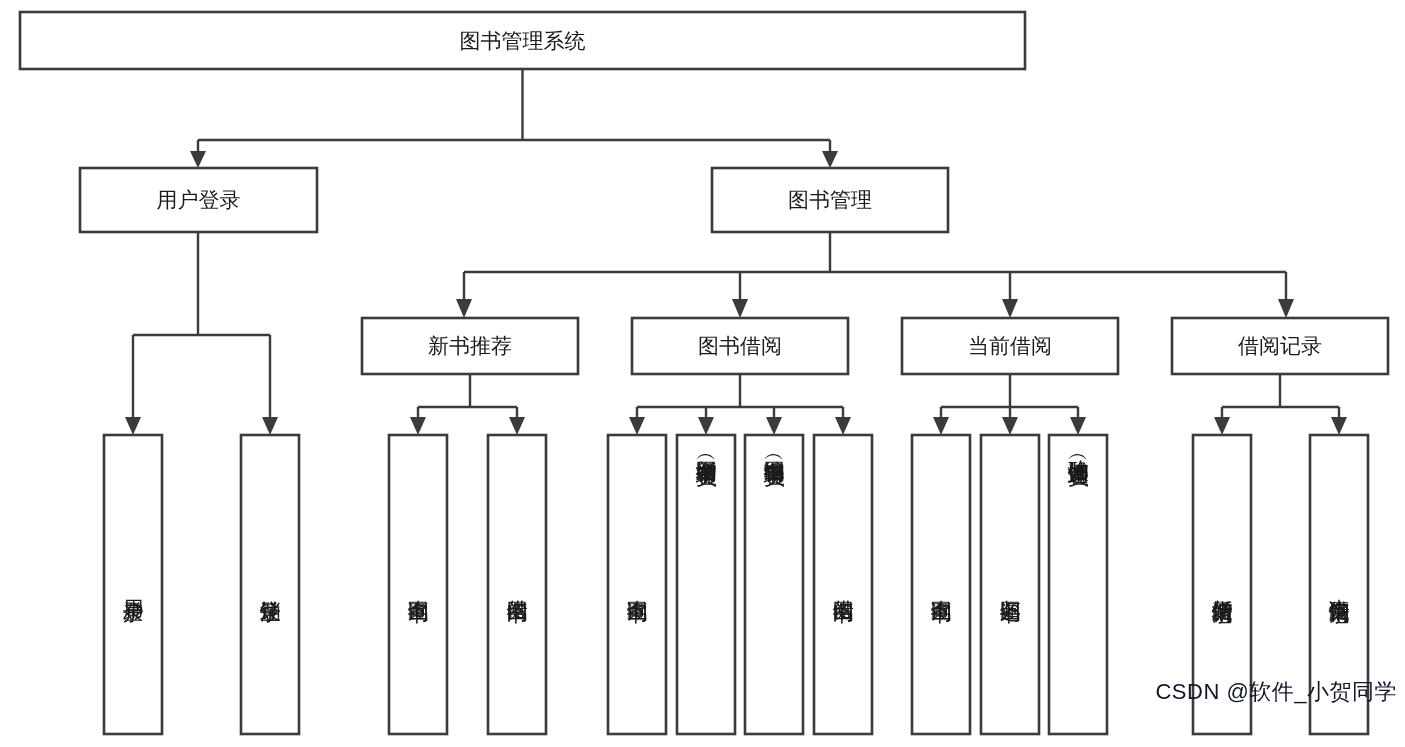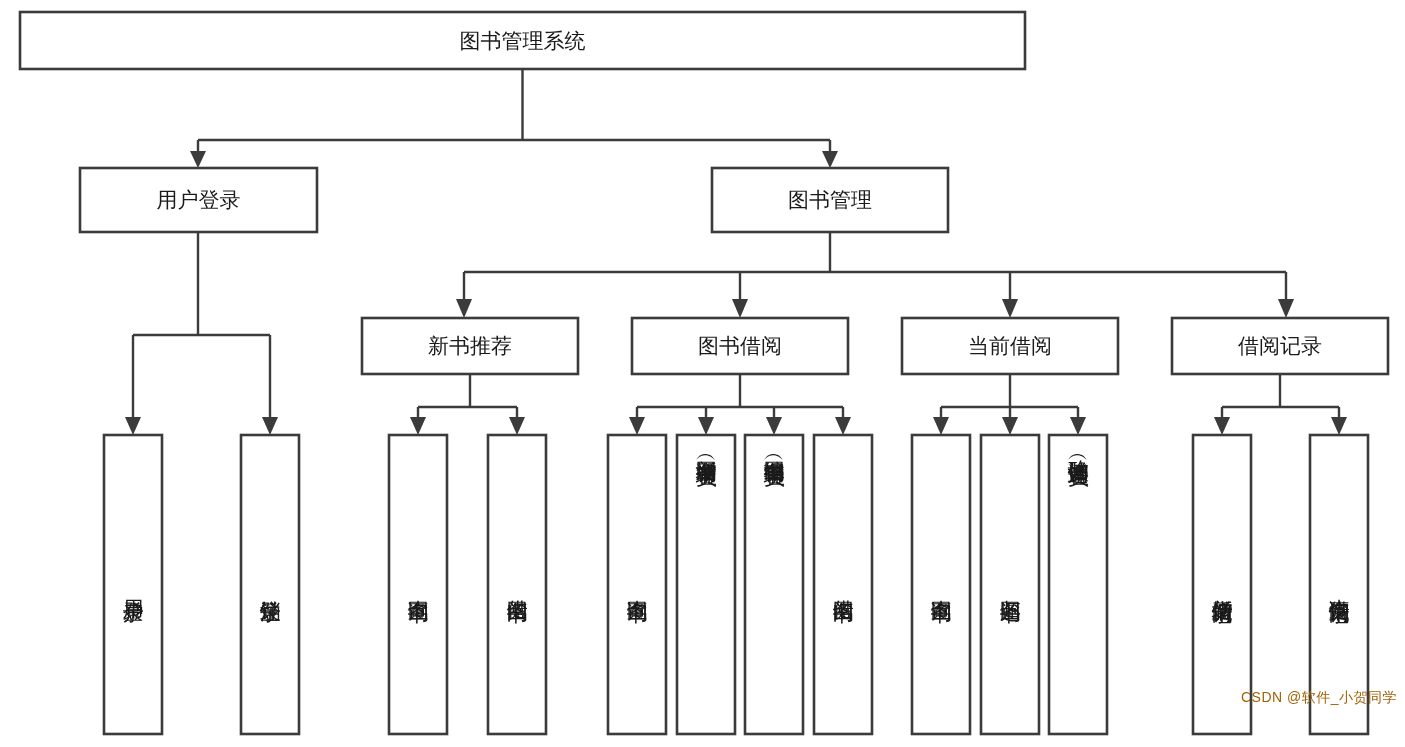--- a/index.html
+++ b/index.html
@@ -69,22 +69,22 @@
     text-orientation: upright;
     letter-spacing: 1px;
     white-space: nowrap;
     text-align: center;
   }
   .watermark {
     position: absolute;
     right: 8px;
     bottom: 6px;
     font-family: "Liberation Sans", sans-serif;
-    font-size: 14px;
-    color: #a16207;
+    font-size: 22px;
+    color: #0f172a;
     letter-spacing: 0.5px;
     white-space: nowrap;
     user-select: none;
     margin-left: 40px;
   }
 </style>
 </head>
 <body>
 
 <div id="diagram-root">

